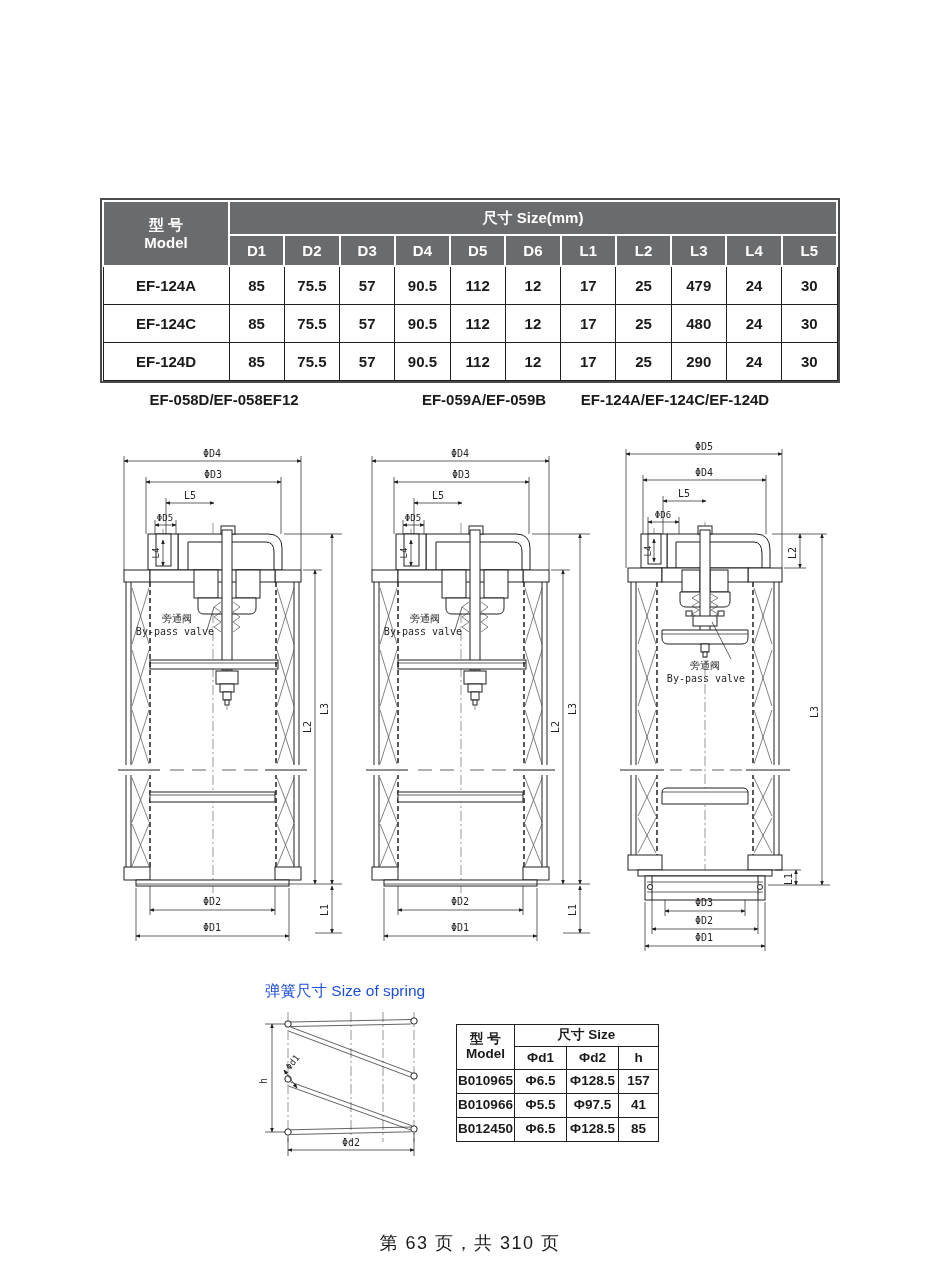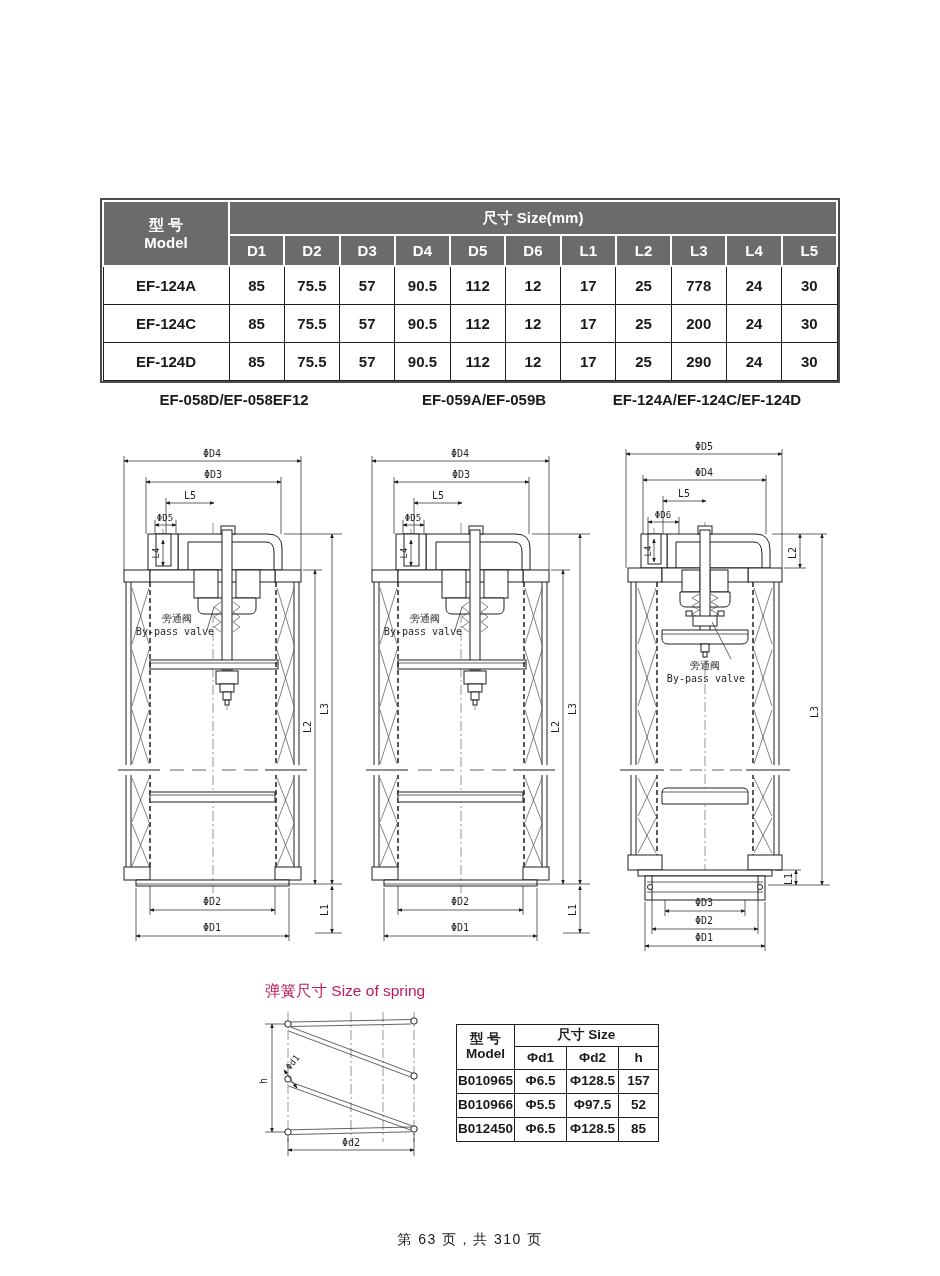--- a/index.html
+++ b/index.html
@@ -12,27 +12,27 @@
   table.size{border-collapse:collapse;table-layout:fixed;width:736px}
   table.size th{background:#6a6b6d;color:#fff;border:2px solid #fff;
                 font-size:15px;font-weight:bold;text-align:center;padding:0;line-height:1.15}
   table.size td{border:1.5px solid #1f1f1f;font-size:15px;font-weight:bold;
                 text-align:center;padding:10px;background:#fff}
 
   
   .dlabel{position:absolute;top:391px;font-size:15px;font-weight:bold;transform:translateX(-50%);white-space:nowrap}
 
   
-  .spring-head{position:absolute;left:265px;top:981px;font-size:15.5px;color:#be185d}
+  .spring-head{position:absolute;left:265px;top:981px;font-size:15.5px;color:#1d4ed8}
   table.spring{border-collapse:collapse;table-layout:fixed}
   table.spring th,table.spring td{border:1.7px solid #1f1f1f;background:#fff;
       font-size:13.5px;font-weight:bold;text-align:center;padding:0;line-height:1.1}
 
   .footer{position:absolute;left:50%;top:1231px;transform:translateX(-50%);
-          font-size:14px;letter-spacing:1.5px;white-space:nowrap}
+          font-size:18px;letter-spacing:1.5px;white-space:nowrap}
 
   
   svg text.dimt{font-family:"DejaVu Sans Mono","DejaVu Sans",monospace;font-size:10px;fill:#231f20}
   svg text.small{font-size:9px}
   svg .dim{stroke:#231f20;stroke-width:0.7;fill:none}
   svg .part{stroke:#231f20;stroke-width:1;fill:#fff}
   svg .xmk{stroke:#4a4d52;stroke-width:0.7;fill:none}
   svg .wall{stroke:#231f20;stroke-width:1;fill:none}
   svg .cl{stroke:#6a6a6a;stroke-width:0.7;stroke-dasharray:10 3 2 3;fill:none}
   svg .edash{stroke:#231f20;stroke-width:1.5;stroke-dasharray:5 3;fill:none}
@@ -72,35 +72,35 @@
       <tr style="height:28px">
         <td>EF-124A</td>
         <td>85</td>
         <td>75.5</td>
         <td>57</td>
         <td>90.5</td>
         <td>112</td>
         <td>12</td>
         <td>17</td>
         <td>25</td>
-        <td>778</td>
+        <td>479</td>
         <td>24</td>
         <td>30</td>
       </tr>
       <tr style="height:28px">
         <td>EF-124C</td>
         <td>85</td>
         <td>75.5</td>
         <td>57</td>
         <td>90.5</td>
         <td>112</td>
         <td>12</td>
         <td>17</td>
         <td>25</td>
-        <td>200</td>
+        <td>480</td>
         <td>24</td>
         <td>30</td>
       </tr>
       <tr style="height:28px">
         <td>EF-124D</td>
         <td>85</td>
         <td>75.5</td>
         <td>57</td>
         <td>90.5</td>
         <td>112</td>
@@ -108,23 +108,23 @@
         <td>17</td>
         <td>25</td>
         <td>290</td>
         <td>24</td>
         <td>30</td>
       </tr>
     </tbody>
   </table>
 </div>
 
-<div class="dlabel" style="left:234px">EF-058D/EF-058EF12</div>
+<div class="dlabel" style="left:224px">EF-058D/EF-058EF12</div>
 <div class="dlabel" style="left:484px">EF-059A/EF-059B</div>
-<div class="dlabel" style="left:707px">EF-124A/EF-124C/EF-124D</div>
+<div class="dlabel" style="left:675px">EF-124A/EF-124C/EF-124D</div>
 
 <div class="abs" style="left:110px;top:430px">
 <svg id="drawing-a" width="250" height="530" viewBox="0 0 250 530">
   <defs>
     <marker id="arr" viewBox="0 0 10 10" refX="9" refY="5" markerWidth="7" markerHeight="7" orient="auto-start-reverse">
       <path d="M0,1L10,5L0,9z" fill="#231f20"></path>
     </marker>
     <pattern id="hA" width="5" height="5" patternUnits="userSpaceOnUse" patternTransform="rotate(45)">
       <rect width="5" height="5" fill="#fff"></rect>
       <line x1="0" y1="0" x2="0" y2="5" stroke="#53565a" stroke-width="1"></line>
@@ -518,21 +518,21 @@
       <tr style="height:24px">
         <td>B010965</td>
         <td>Φ6.5</td>
         <td>Φ128.5</td>
         <td>157</td>
       </tr>
       <tr style="height:24px">
         <td>B010966</td>
         <td>Φ5.5</td>
         <td>Φ97.5</td>
-        <td>52</td>
+        <td>41</td>
       </tr>
       <tr style="height:24px">
         <td>B012450</td>
         <td>Φ6.5</td>
         <td>Φ128.5</td>
         <td>85</td>
       </tr>
     </tbody>
   </table>
 </div>

